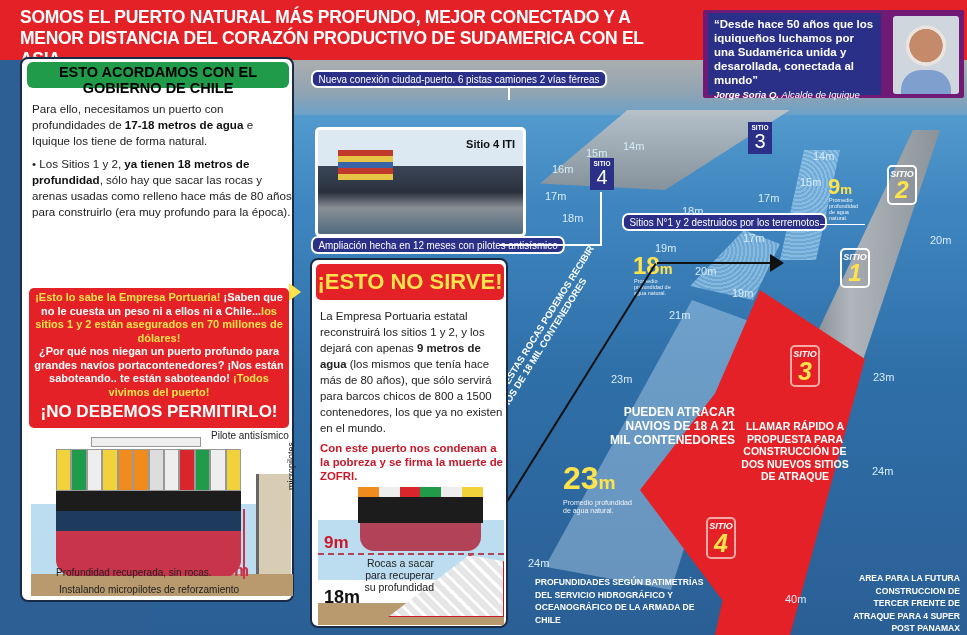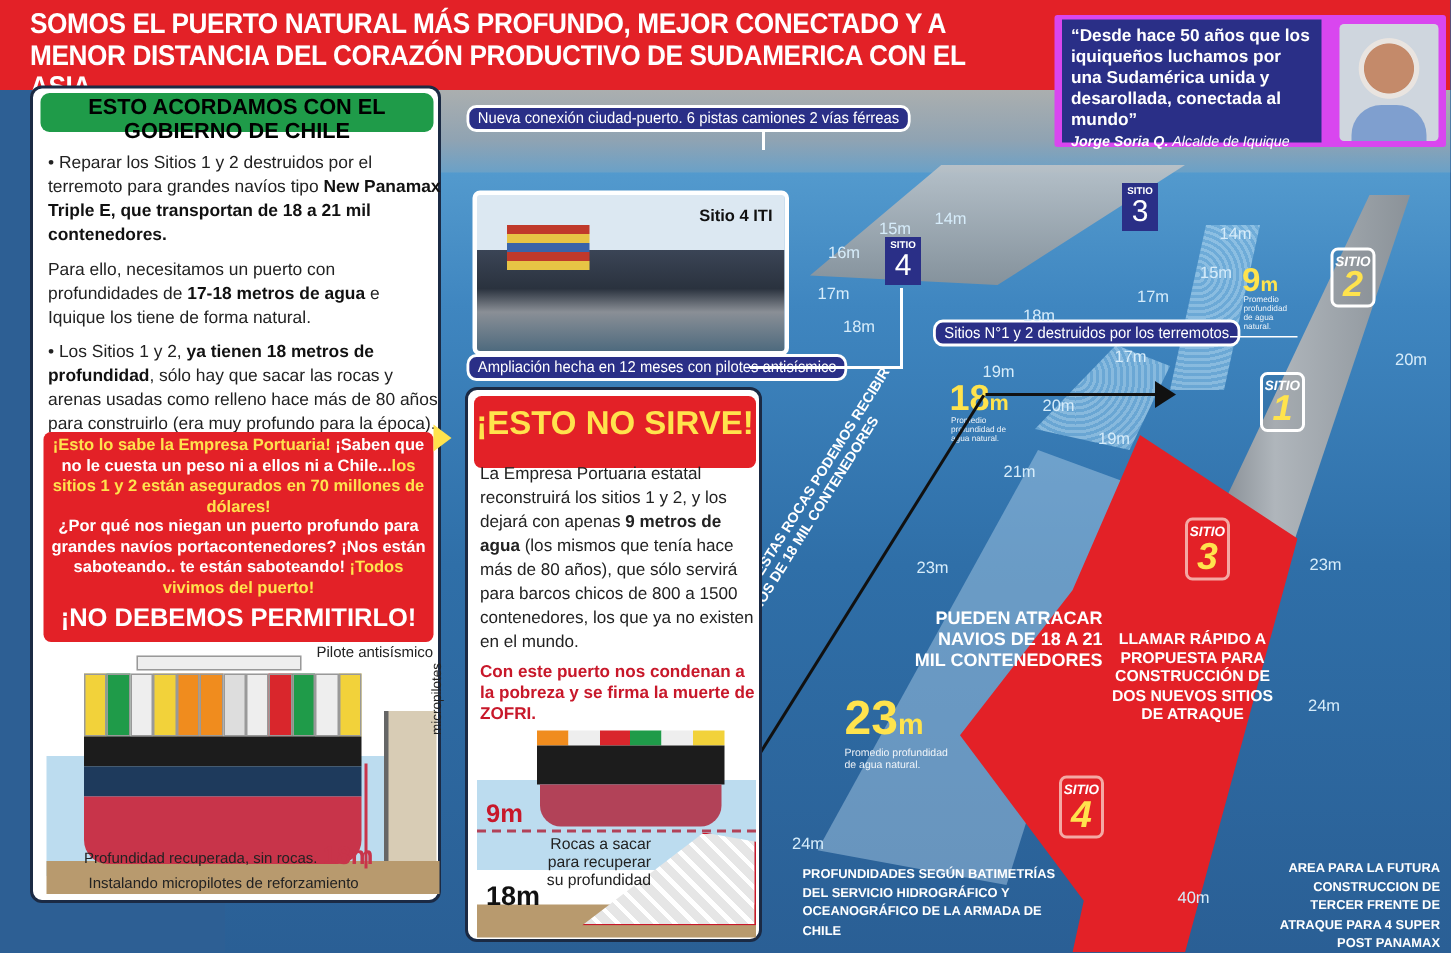--- a/index.html
+++ b/index.html
@@ -30,21 +30,21 @@
   .header-title {
     position: absolute; left: 20px; top: 6px; width: 680px;
     color: #fff; font-weight: bold; font-size: 19px; line-height: 21px;
     font-family: "Liberation Sans", sans-serif;
     letter-spacing: -0.3px; transform: scaleX(0.92); transform-origin: left top;
   }
 
   
   .quote-box {
     position: absolute; left: 703px; top: 10px; width: 261px; height: 88px;
-    background: #d946ef; border-radius: 2px;
+    background: #701a75; border-radius: 2px;
   }
   .quote-inner {
     position: absolute; left: 5px; top: 3px; width: 173px; height: 82px;
     background: #2a2f87; padding: 4px 6px;
   }
   .quote-text { color: #fff; font-weight: bold; font-size: 11.5px; line-height: 14px; }
   .quote-author { color: #fff; font-size: 9.5px; margin-top: 2px; }
   .quote-author b { font-style: italic; }
   .quote-author i { font-weight: normal; }
   .avatar {
@@ -97,21 +97,21 @@
   .depth-arrow { position:absolute; left:212px; top:75px; width:2px; height:70px; background:#c8344a; }
   .illu-label { position:absolute; font-size:10px; color:#222; }
   .illu-18 { position:absolute; color:#c8344a; font-weight:bold; font-size:17px; }
 
   
   .mid-panel {
     position: absolute; left: 310px; top: 258px; width: 198px; height: 370px;
     background: #fff; border-radius: 8px; border: 2px solid #1b2a44;
   }
   .mid-head {
-    position: absolute; left: 4px; top: 4px; width: 188px; height: 48px;
+    position: absolute; left: 4px; top: 4px; width: 188px; height: 36px;
     background: #e32127; border-radius: 5px; color: #ffe34d; text-align: center;
     font-weight: bold; font-size: 22px; line-height: 36px;
   }
   .mid-text {
     position: absolute; left: 8px; top: 48px; width: 186px;
     font-size: 11.4px; line-height: 16px; color: #222;
   }
   .mid-red { color: #c8182a; font-weight: bold; font-size: 11.4px; line-height: 14px; margin-top: 5px; }
   .illu-mid { position:absolute; left:6px; top:215px; width:186px; height:150px; }
   .mid-water { position:absolute; left:0; top:45px; width:186px; height:60px; background:#bcdcef; }
@@ -332,21 +332,20 @@
 </div>
 
 <div class="white-bold" style="left:605px;top:405px;width:130px;font-size:12px;line-height:14px;text-align:right;">PUEDEN ATRACAR NAVIOS DE 18 A 21 MIL CONTENEDORES</div>
 <div class="white-bold" style="left:740px;top:420px;width:110px;font-size:10.5px;line-height:12.5px;text-align:center;">LLAMAR RÁPIDO A PROPUESTA PARA CONSTRUCCIÓN DE DOS NUEVOS SITIOS DE ATRAQUE</div>
 <div class="small-white" style="left:535px;top:576px;width:170px;">PROFUNDIDADES SEGÚN BATIMETRÍAS DEL SERVICIO HIDROGRÁFICO Y OCEANOGRÁFICO DE LA ARMADA DE CHILE</div>
 <div class="small-white" style="left:840px;top:572px;width:120px;text-align:right;">AREA PARA LA FUTURA CONSTRUCCION DE TERCER FRENTE DE ATRAQUE PARA 4 SUPER POST PANAMAX</div>
 
 <div class="left-panel">
   <div class="green-head">ESTO ACORDAMOS CON EL GOBIERNO DE CHILE</div>
   <div class="left-text">
-    <p><span>• Reparar los Sitios 1 y 2 destruidos por el terremoto para grandes navíos tipo </span><b>New Panamax Triple E, que transportan de 18 a 21 mil contenedores.</b></p>
     <p><span>Para ello, necesitamos un puerto con profundidades de </span><b>17-18 metros de agua</b><span> e Iquique los tiene de forma natural.</span></p>
     <p><span>• Los Sitios 1 y 2, </span><b>ya tienen 18 metros de profundidad</b><span>, sólo hay que sacar las rocas y arenas usadas como relleno hace más de 80 años para construirlo (era muy profundo para la época).</span></p>
   </div>
   <div class="red-box">
     <span class="y">¡Esto lo sabe la Empresa Portuaria!</span><span> ¡Saben que no le cuesta un peso ni a ellos ni a Chile...</span><span class="y">los sitios 1 y 2 están asegurados en 70 millones de dólares!</span><br>
     <span>¿Por qué nos niegan un puerto profundo para grandes navíos portacontenedores? ¡Nos están saboteando.. te están saboteando! </span><span class="y">¡Todos vivimos del puerto!</span>
     <span class="big">¡NO DEBEMOS PERMITIRLO!</span>
   </div>
 
   <div class="illu-left">

